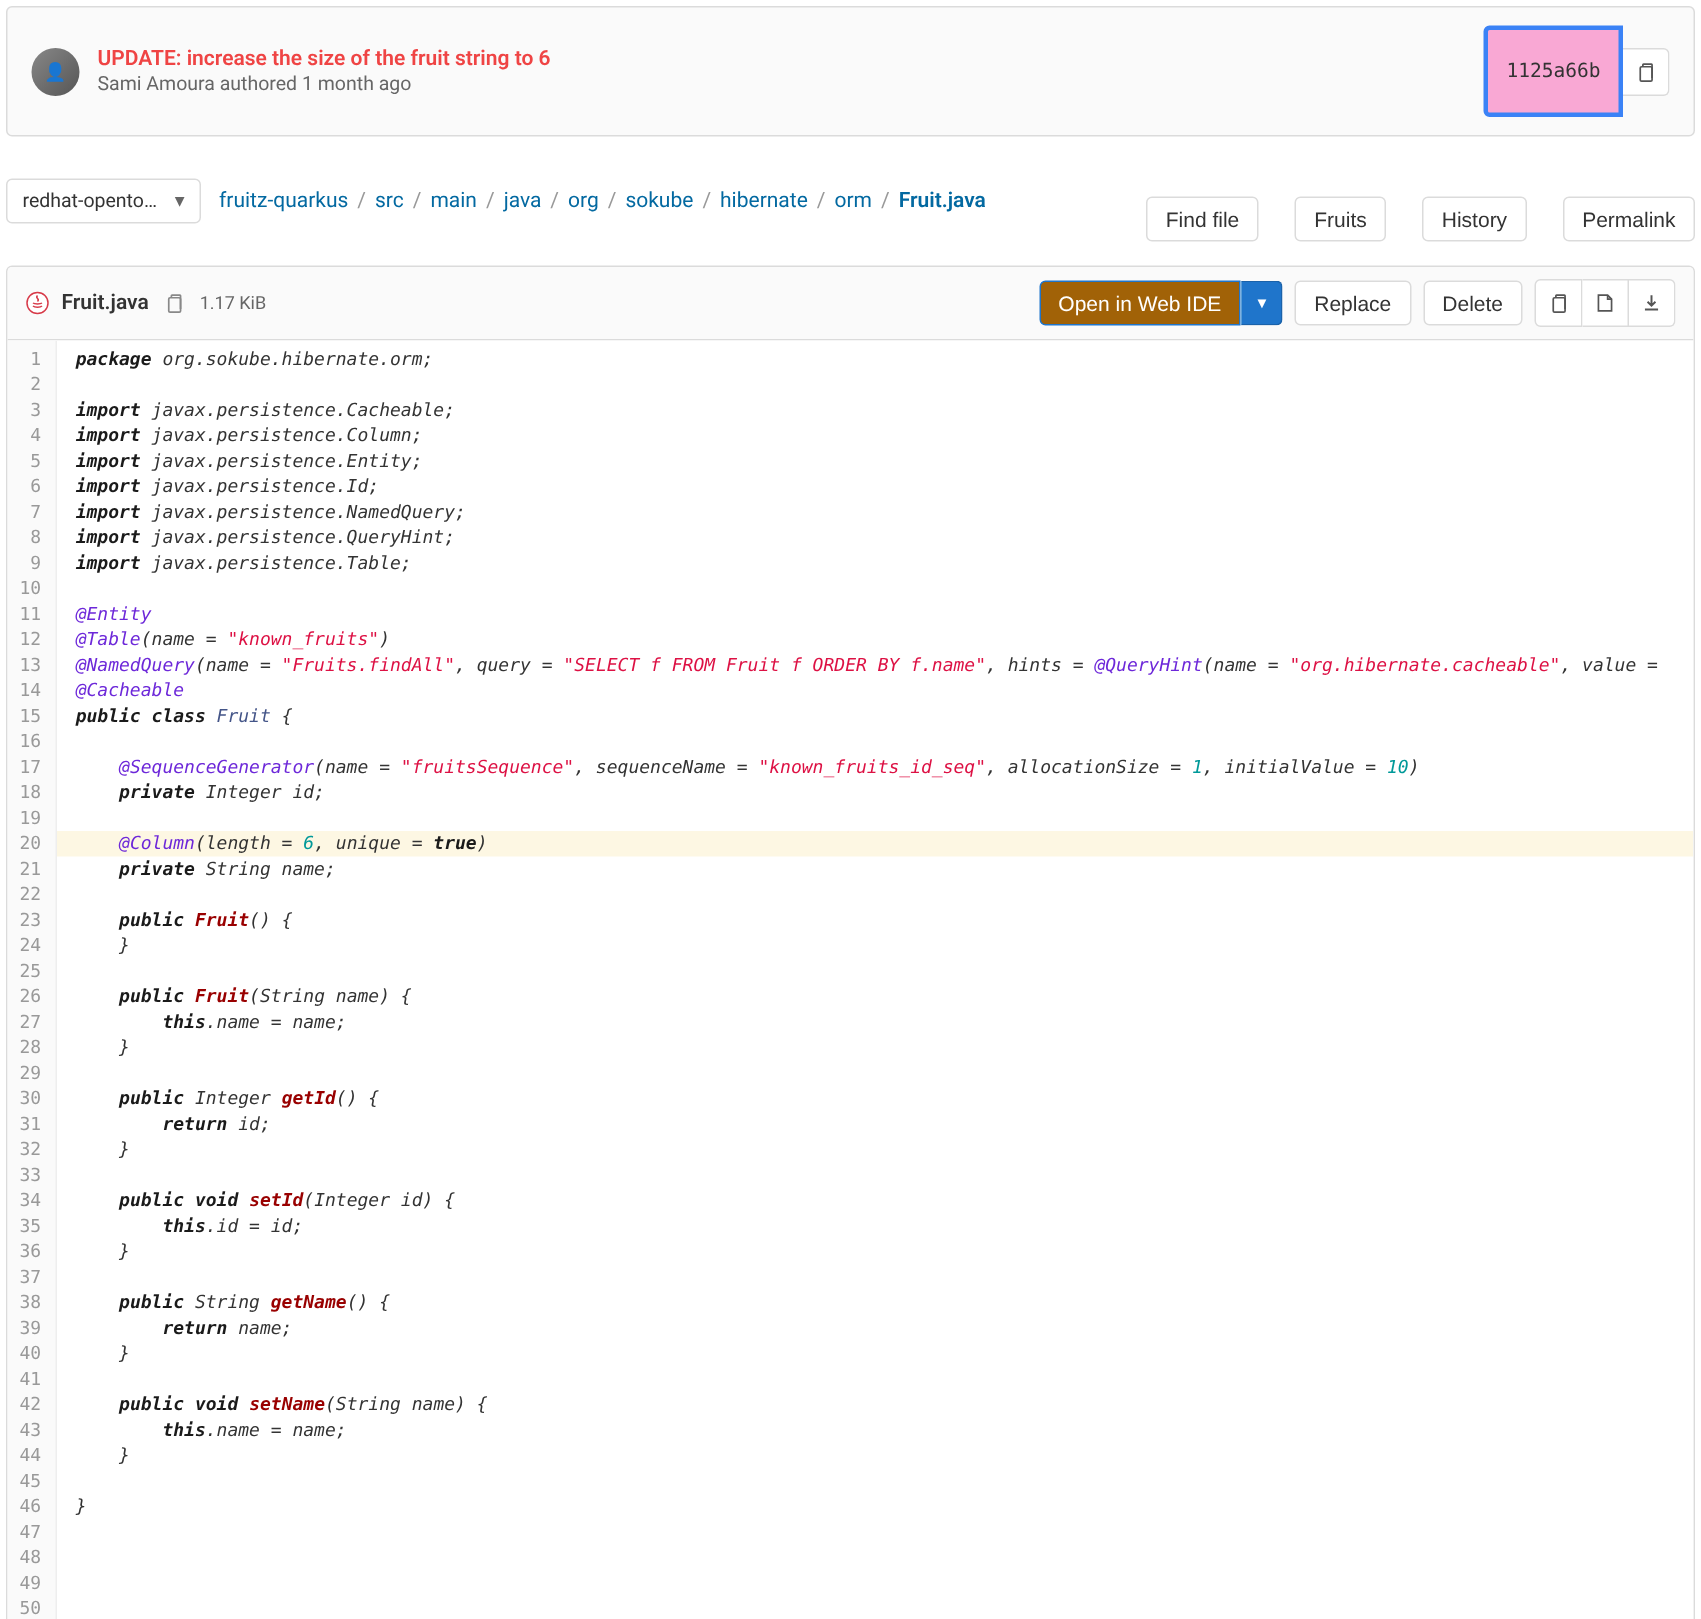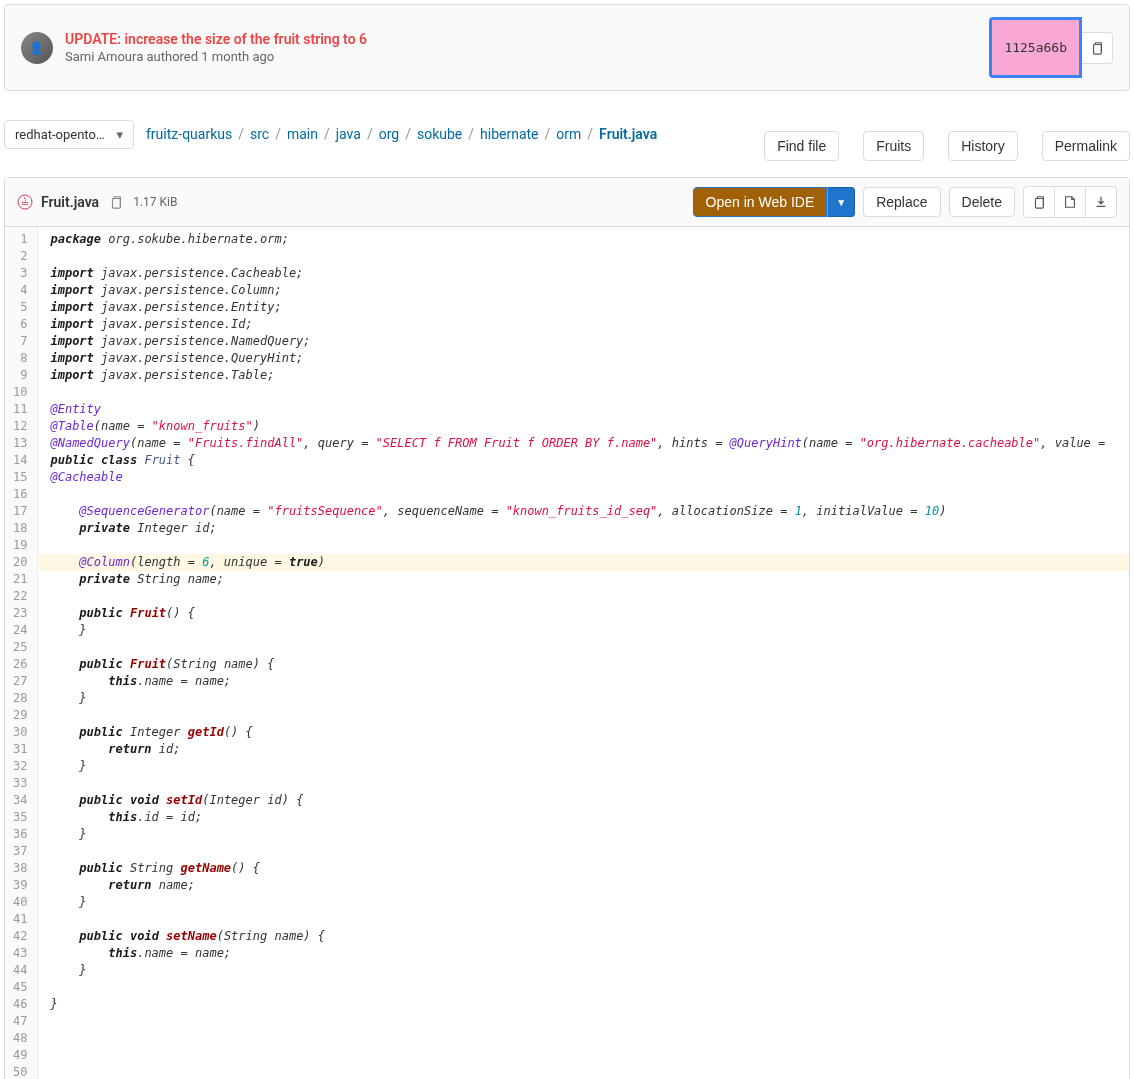--- a/index.html
+++ b/index.html
@@ -222,22 +222,22 @@
         <div class="line"><span class="kw">import</span> javax.persistence.Column;</div>
         <div class="line"><span class="kw">import</span> javax.persistence.Entity;</div>
         <div class="line"><span class="kw">import</span> javax.persistence.Id;</div>
         <div class="line"><span class="kw">import</span> javax.persistence.NamedQuery;</div>
         <div class="line"><span class="kw">import</span> javax.persistence.QueryHint;</div>
         <div class="line"><span class="kw">import</span> javax.persistence.Table;</div>
         <div class="line">&nbsp;</div>
         <div class="line"><span class="ann">@Entity</span></div>
         <div class="line"><span class="ann">@Table</span>(name = <span class="str">"known_fruits"</span>)</div>
         <div class="line"><span class="ann">@NamedQuery</span>(name = <span class="str">"Fruits.findAll"</span>, query = <span class="str">"SELECT f FROM Fruit f ORDER BY f.name"</span>, hints = <span class="ann">@QueryHint</span>(name = <span class="str">"org.hibernate.cacheable"</span>, value =</div>
+        <div class="line"><span class="ann">@Cacheable</span></div>
         <div class="line"><span class="kw">public</span> <span class="kw">class</span> <span class="type">Fruit</span> {</div>
-        <div class="line"><span class="ann">@Cacheable</span></div>
         <div class="line">&nbsp;</div>
         <div class="line">    <span class="ann">@SequenceGenerator</span>(name = <span class="str">"fruitsSequence"</span>, sequenceName = <span class="str">"known_fruits_id_seq"</span>, allocationSize = <span class="num">1</span>, initialValue = <span class="num">10</span>)</div>
         <div class="line">    <span class="kw">private</span> Integer id;</div>
         <div class="line">&nbsp;</div>
         <div class="line hl">    <span class="ann">@Column</span>(length = <span class="num">6</span>, unique = <span class="kw">true</span>)</div>
         <div class="line">    <span class="kw">private</span> String name;</div>
         <div class="line">&nbsp;</div>
         <div class="line">    <span class="kw">public</span> <span class="fn">Fruit</span>() {</div>
         <div class="line">    }</div>
         <div class="line">&nbsp;</div>

